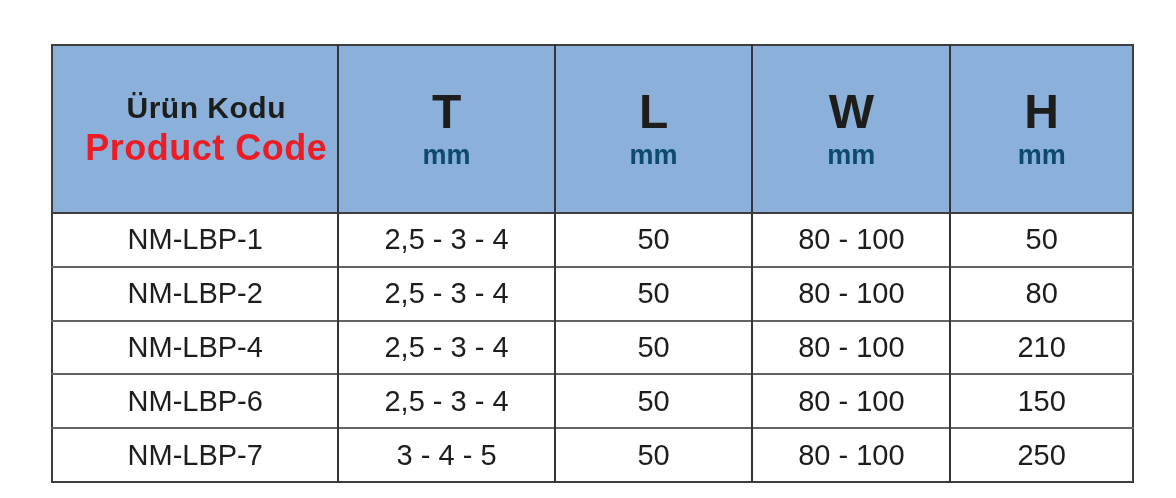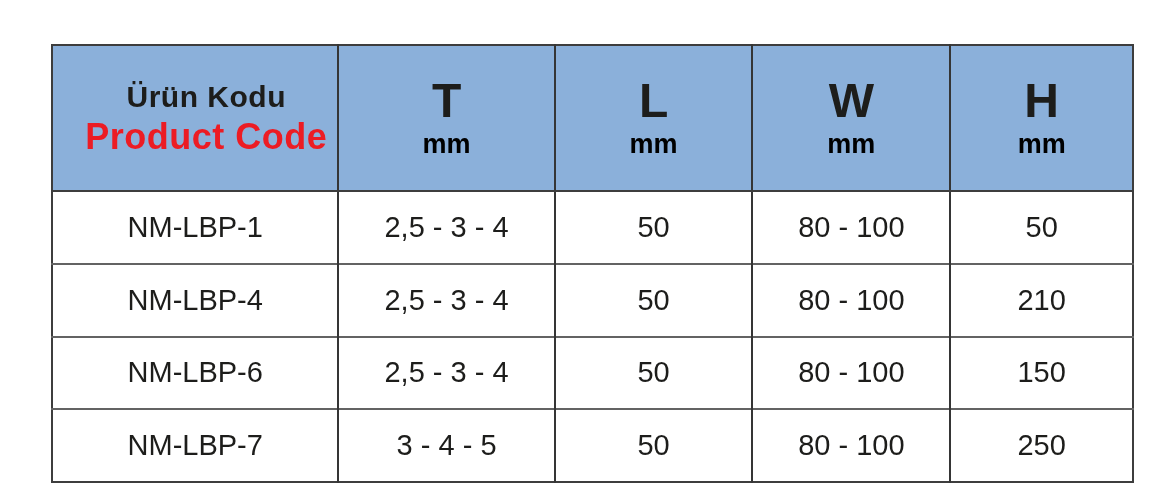--- a/index.html
+++ b/index.html
@@ -25,21 +25,21 @@
     border-left: 2px solid #353535;
     vertical-align: middle;
     text-align: center;
     color: #1d1d1b;
     overflow: hidden;
   }
   .spec-table th:first-child,
   .spec-table td:first-child { border-left: none; }
 
   
-  thead tr { height: 146px; }
+  thead tr { height: 168px; }
   thead th {
     background: #8BB0DA;
     border-bottom: 2px solid #3d3d3d;
   }
   .th-code {
     text-align: left;
     padding-left: 22px;
   }
   .title-tr {
     font-size: 30px;
@@ -59,21 +59,21 @@
     font-size: 48px;
     font-weight: bold;
     line-height: 1.0;
     color: #1d1d1b;
   }
   .col-unit {
     font-size: 27px;
     font-weight: bold;
     line-height: 1.1;
     margin-top: 5px;
-    color: #000000;
+    color: #0c4a6e;
   }
 
   
   tbody tr { height: 43px; }
   tbody td {
     border-top: 2px solid #636363;
     font-size: 29px;
     font-weight: 400;
     background: #ffffff;
     white-space: nowrap;
@@ -117,20 +117,27 @@
   </thead>
   <tbody>
     <tr>
       <td>NM-LBP-1</td>
       <td>2,5 - 3 - 4</td>
       <td>50</td>
       <td>80 - 100</td>
       <td>50</td>
     </tr>
     <tr>
+      <td>NM-LBP-2</td>
+      <td>2,5 - 3 - 4</td>
+      <td>50</td>
+      <td>80 - 100</td>
+      <td>80</td>
+    </tr>
+    <tr>
       <td>NM-LBP-4</td>
       <td>2,5 - 3 - 4</td>
       <td>50</td>
       <td>80 - 100</td>
       <td>210</td>
     </tr>
     <tr>
       <td>NM-LBP-6</td>
       <td>2,5 - 3 - 4</td>
       <td>50</td>

